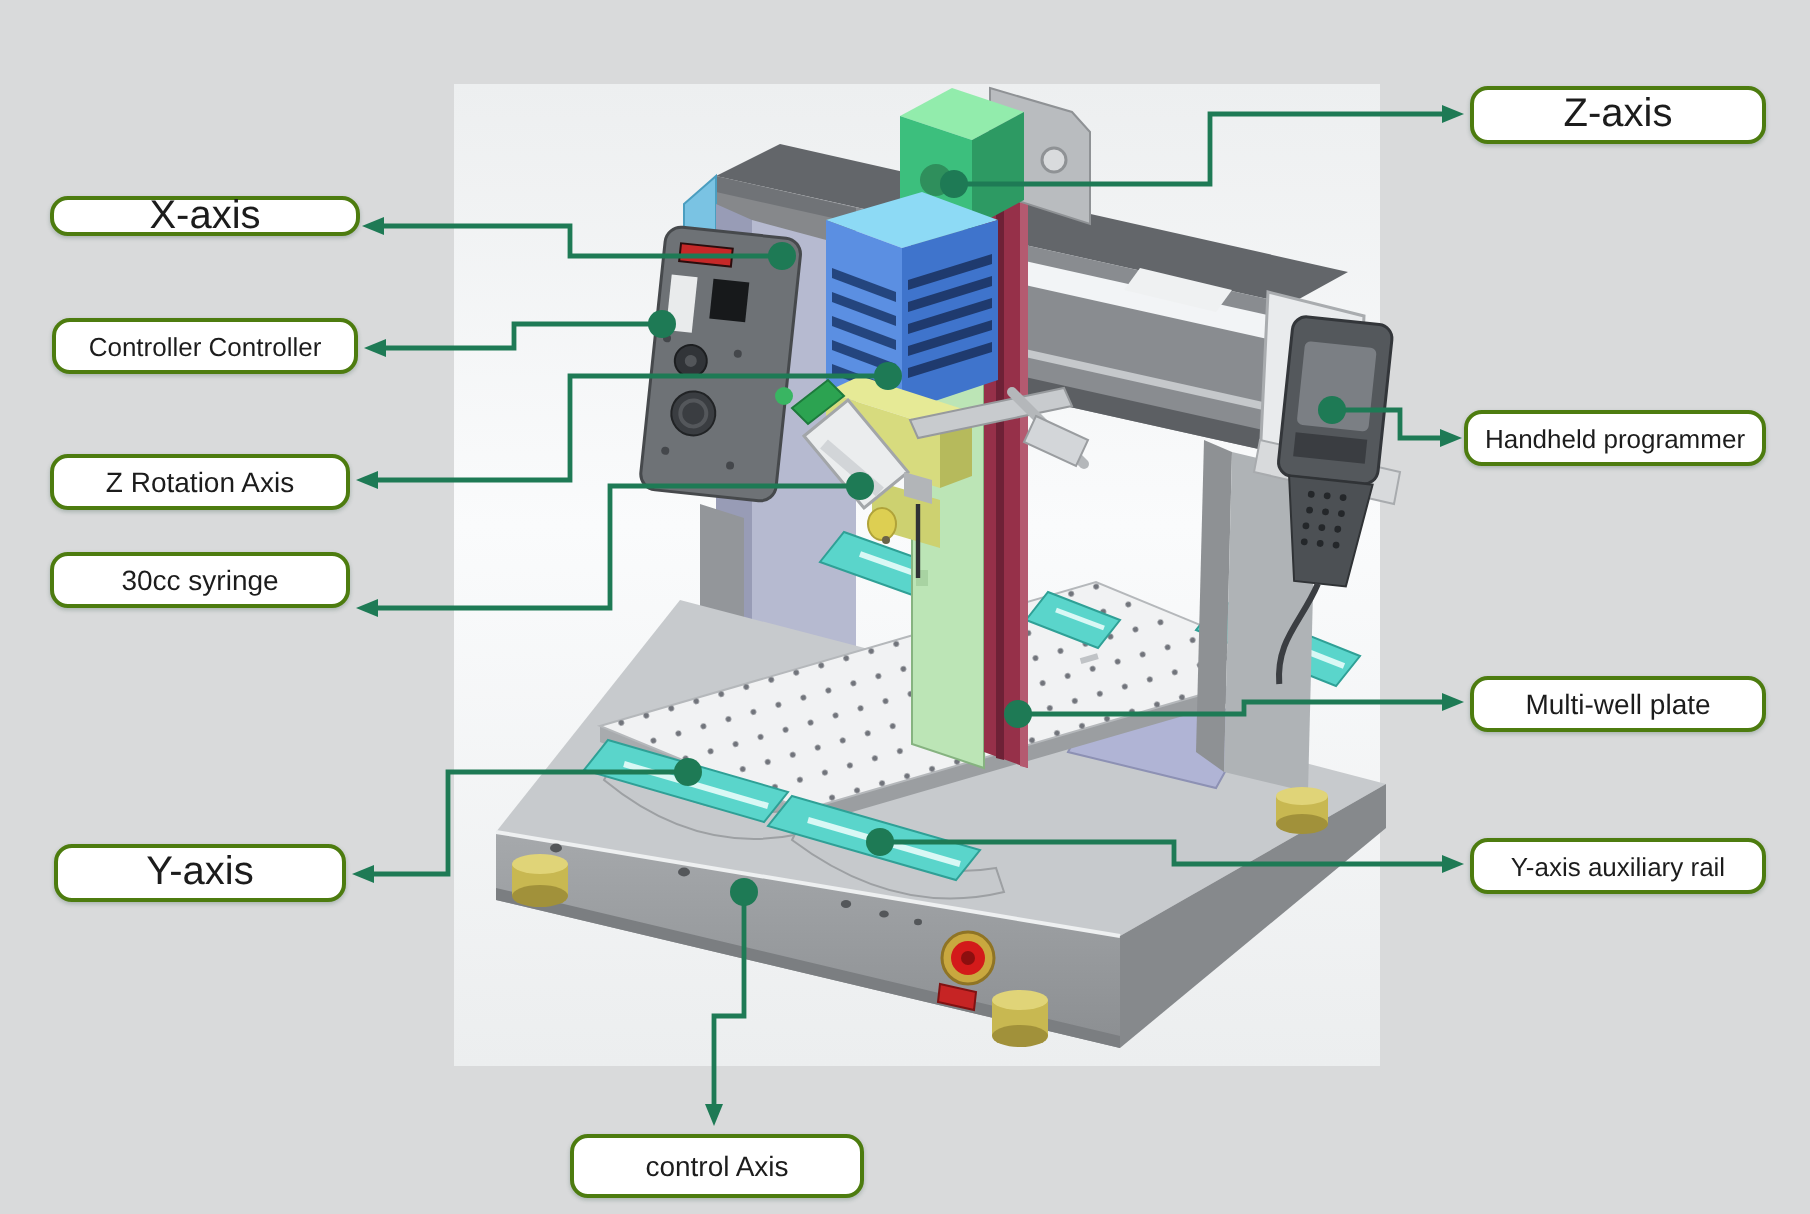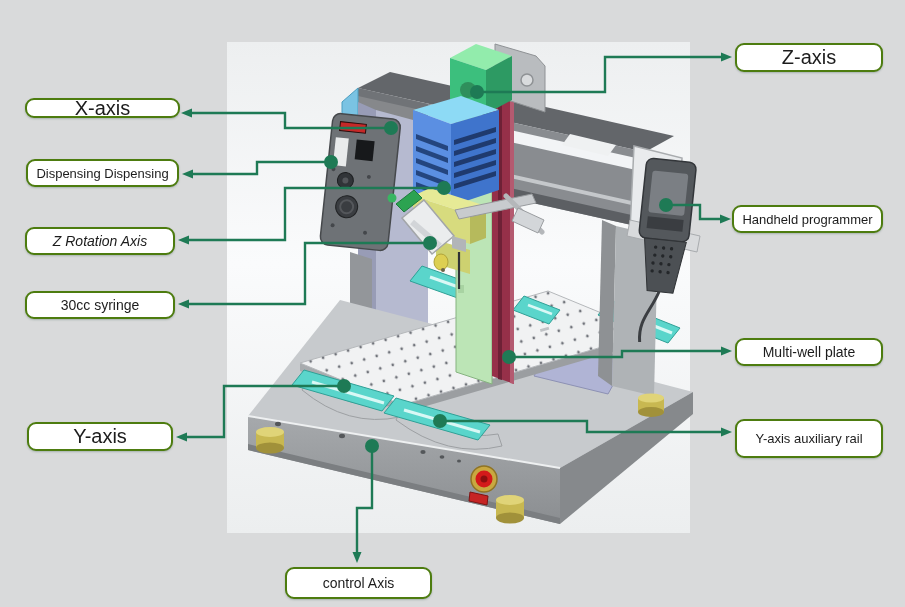--- a/index.html
+++ b/index.html
@@ -255,40 +255,40 @@
     <circle cx="666" cy="205" r="7"></circle>
     <circle cx="509" cy="357" r="7"></circle>
     <circle cx="440" cy="421" r="7"></circle>
   </g>
 </svg>
 
 <div class="callout lg" style="left:25px;top:98px;width:155px;height:20px;">
   <span>X-axis</span>
 </div>
 <div class="callout sm" style="left:26px;top:159px;width:153px;height:28px;">
-  <span>Dispensing Dispensing</span>
-</div>
-<div class="callout md" style="left:25px;top:227px;width:150px;height:28px;font-style:italic;">
+  <span>Controller Controller</span>
+</div>
+<div class="callout md" style="left:25px;top:227px;width:150px;height:28px;">
   <span>Z Rotation Axis</span>
 </div>
-<div class="callout md" style="left:25px;top:291px;width:150px;height:28px;">
+<div class="callout md" style="left:25px;top:276px;width:150px;height:28px;">
   <span>30cc syringe</span>
 </div>
 <div class="callout lg" style="left:27px;top:422px;width:146px;height:29px;">
   <span>Y-axis</span>
 </div>
 <div class="callout lg" style="left:735px;top:43px;width:148px;height:29px;">
   <span>Z-axis</span>
 </div>
 <div class="callout sm" style="left:732px;top:205px;width:151px;height:28px;">
   <span>Handheld programmer</span>
 </div>
 <div class="callout md" style="left:735px;top:338px;width:148px;height:28px;">
   <span>Multi-well plate</span>
 </div>
-<div class="callout sm" style="left:735px;top:419px;width:148px;height:39px;">
+<div class="callout sm" style="left:735px;top:419px;width:148px;height:28px;">
   <span>Y-axis auxiliary rail</span>
 </div>
 <div class="callout md" style="left:285px;top:567px;width:147px;height:32px;">
   <span>control Axis</span>
 </div>
 
 </div>
 
 </body></html>

